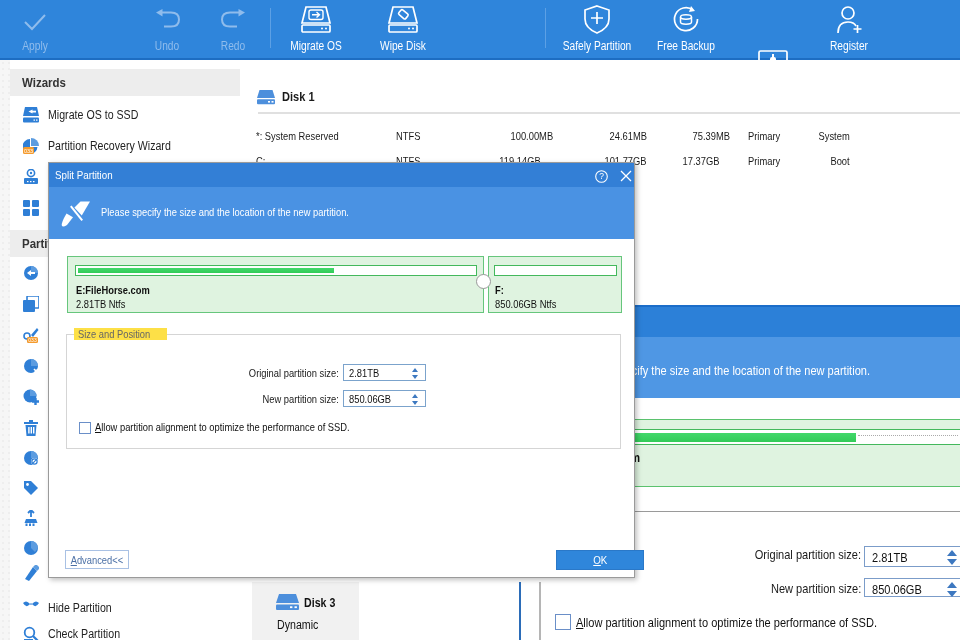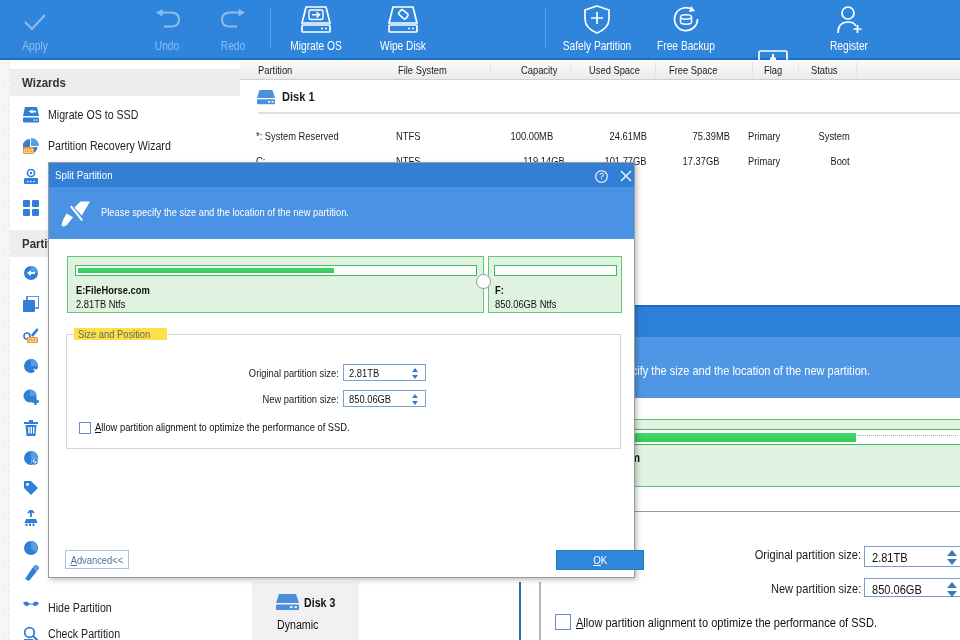--- a/index.html
+++ b/index.html
@@ -310,35 +310,20 @@
       <svg class="sicon" viewBox="0 0 16 16">
           <circle cx="6.5" cy="6.5" r="4.8" fill="none" stroke="#2F7FD6" stroke-width="1.8"></circle>
           <path d="M10 10 L15 15" stroke="#2F7FD6" stroke-width="2.2"></path>
           <rect x="1" y="13" width="9" height="3" fill="#2F7FD6"></rect>
         </svg>
       <span class="txt tx">Check Partition</span>
     </div>
   </div>
 
   <div class="abs" id="content">
-    <div id="thead">
-      <span class="tx" style="left:18px;">Partition</span>
-      <span class="tx" style="left:158px;">File System</span>
-      <span class="tx" style="left:281px;">Capacity</span>
-      <span class="tx" style="left:349px;">Used Space</span>
-      <span class="tx" style="left:429px;">Free Space</span>
-      <span class="tx" style="left:524px;">Flag</span>
-      <span class="tx" style="left:571px;">Status</span>
-      <div class="colsep" style="left:250px;"></div>
-      <div class="colsep" style="left:330px;"></div>
-      <div class="colsep" style="left:415px;"></div>
-      <div class="colsep" style="left:512px;"></div>
-      <div class="colsep" style="left:558px;"></div>
-      <div class="colsep" style="left:616px;"></div>
-    </div>
     <div class="trow" style="top:28px;">
       <svg style="position:absolute; left:17px; top:2px;" width="18" height="15" viewBox="0 0 18 15">
           <path d="M2.5 0 L15.5 0 L18 8 L0 8 Z" fill="#4D8FDC"></path>
           <rect x="0" y="9.3" width="18" height="5" rx="1" fill="#4D8FDC"></rect>
           <rect x="11" y="11" width="2" height="1.6" fill="#fff"></rect>
           <rect x="14.5" y="11" width="2" height="1.6" fill="#fff"></rect>
         </svg>
       <span class="tx" style="left:42px; top:1px; font-weight:bold; font-size:13px;">Disk 1</span>
     </div>
     <div style="position:absolute; left:18px; top:52px; width:702px; height:1.5px; background:#e0e0e0;"></div>
@@ -347,21 +332,21 @@
       <span class="tx" style="left:156px;">NTFS</span>
       <span style="left:248px; width:65px; text-align:right;"><span class="txr">100.00MB</span></span>
       <span style="left:342px; width:65px; text-align:right;"><span class="txr">24.61MB</span></span>
       <span style="left:425px; width:65px; text-align:right;"><span class="txr">75.39MB</span></span>
       <span class="tx" style="left:508px;">Primary</span>
       <span style="left:545px; width:65px; text-align:right;"><span class="txr">System</span></span>
     </div>
     <div class="trow" style="top:95px;">
       <span class="tx" style="left:16px;">C:</span>
       <span class="tx" style="left:156px;">NTFS</span>
-      <span style="left:260px; width:65px; text-align:right;"><span class="txr">119.14GB</span></span>
+      <span style="left:244px; width:65px; text-align:center;"><span class="txr">119.14GB</span></span>
       <span style="left:342px; width:65px; text-align:right;"><span class="txr">101.77GB</span></span>
       <span style="left:425px; width:65px; text-align:center;"><span class="txr">17.37GB</span></span>
       <span class="tx" style="left:508px;">Primary</span>
       <span style="left:545px; width:65px; text-align:right;"><span class="txr">Boot</span></span>
     </div>
   </div>
 
   <div class="abs bigband1"></div>
   <div class="abs bigband2"></div>
   <div class="abs" id="bigbannertext" style="left:577px; top:363px;"><span class="tx">Please specify the size and the location of the new partition.</span></div>

